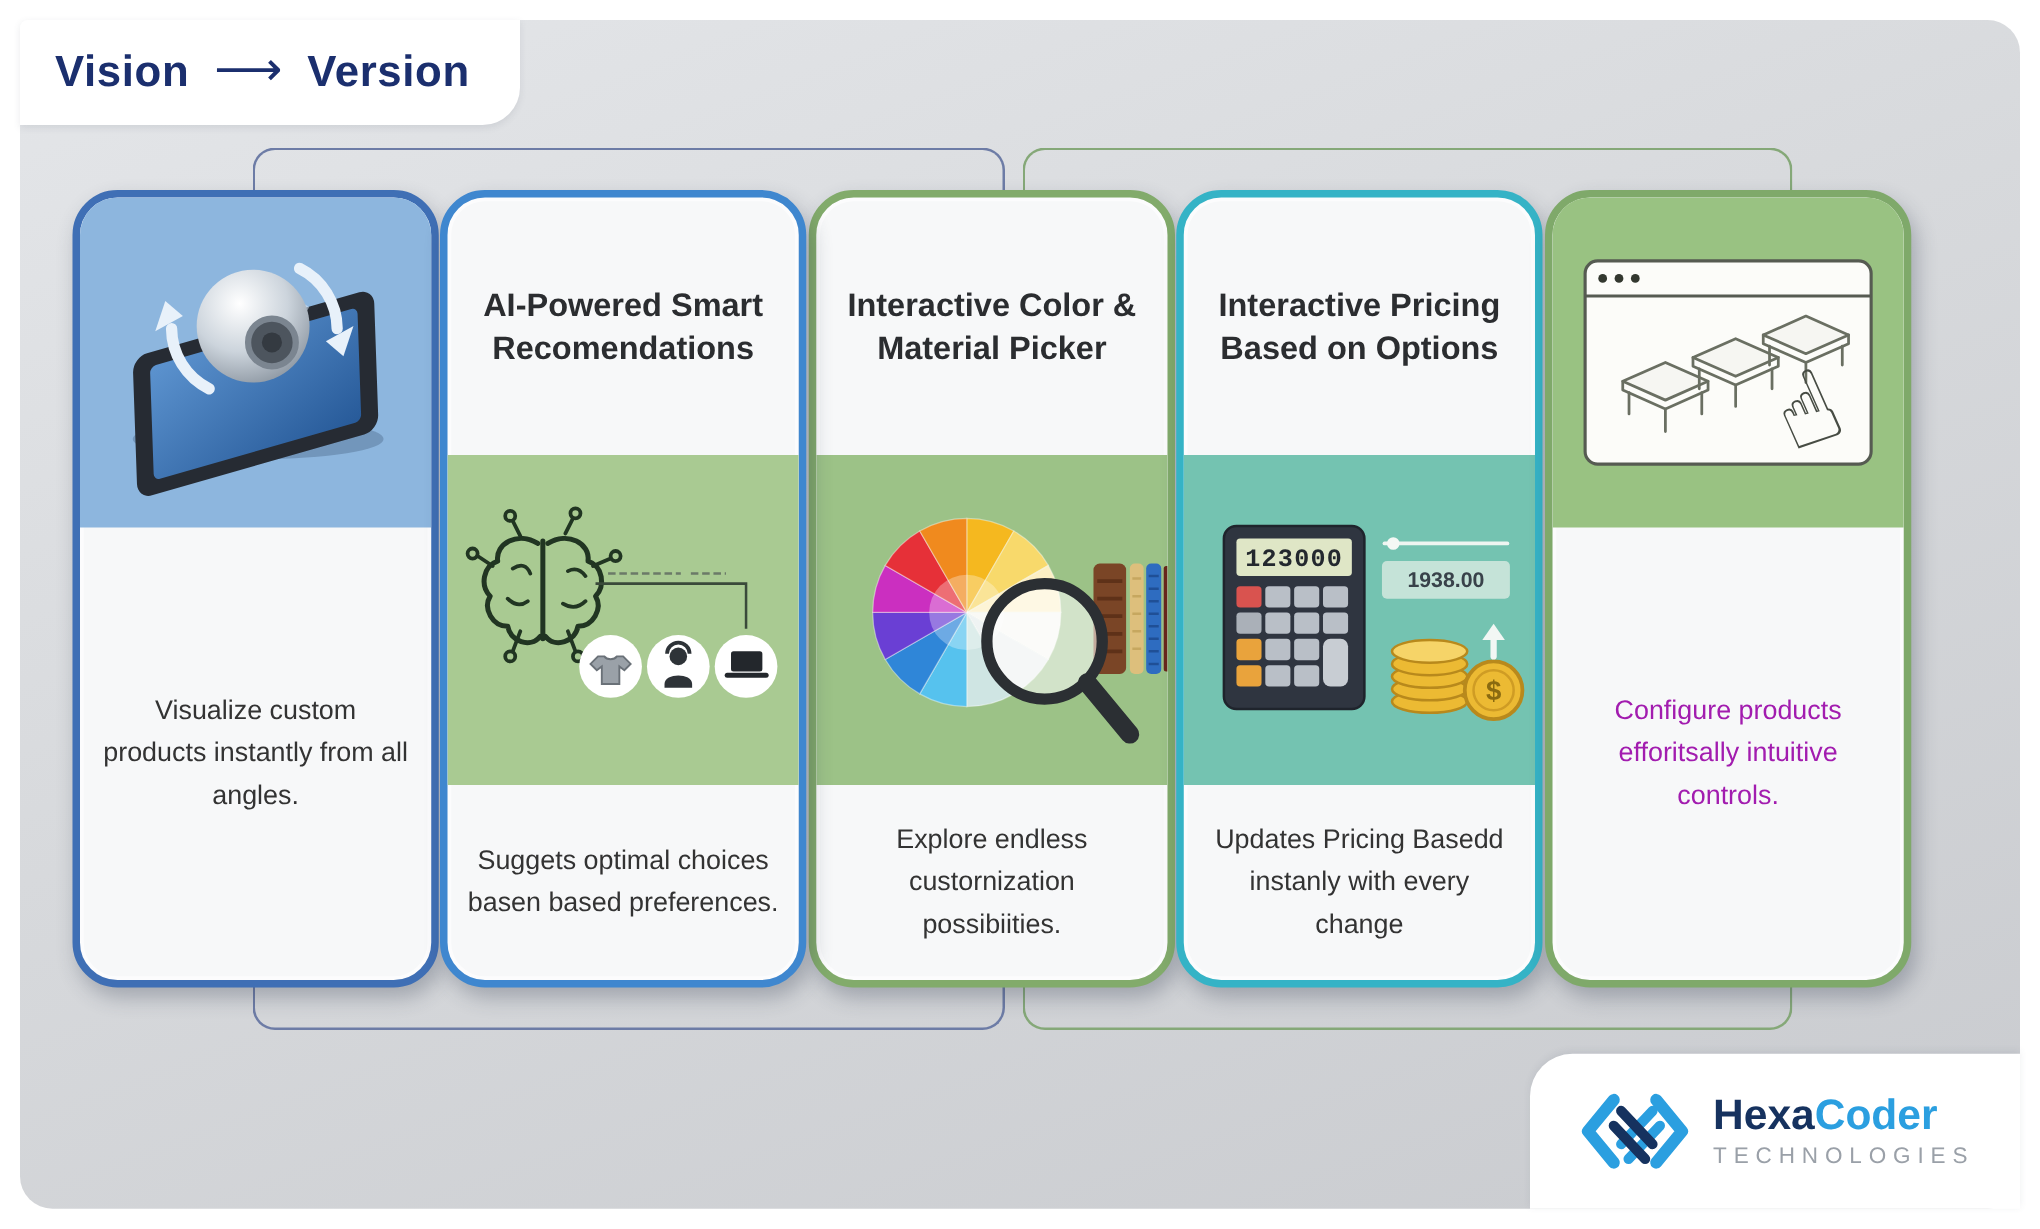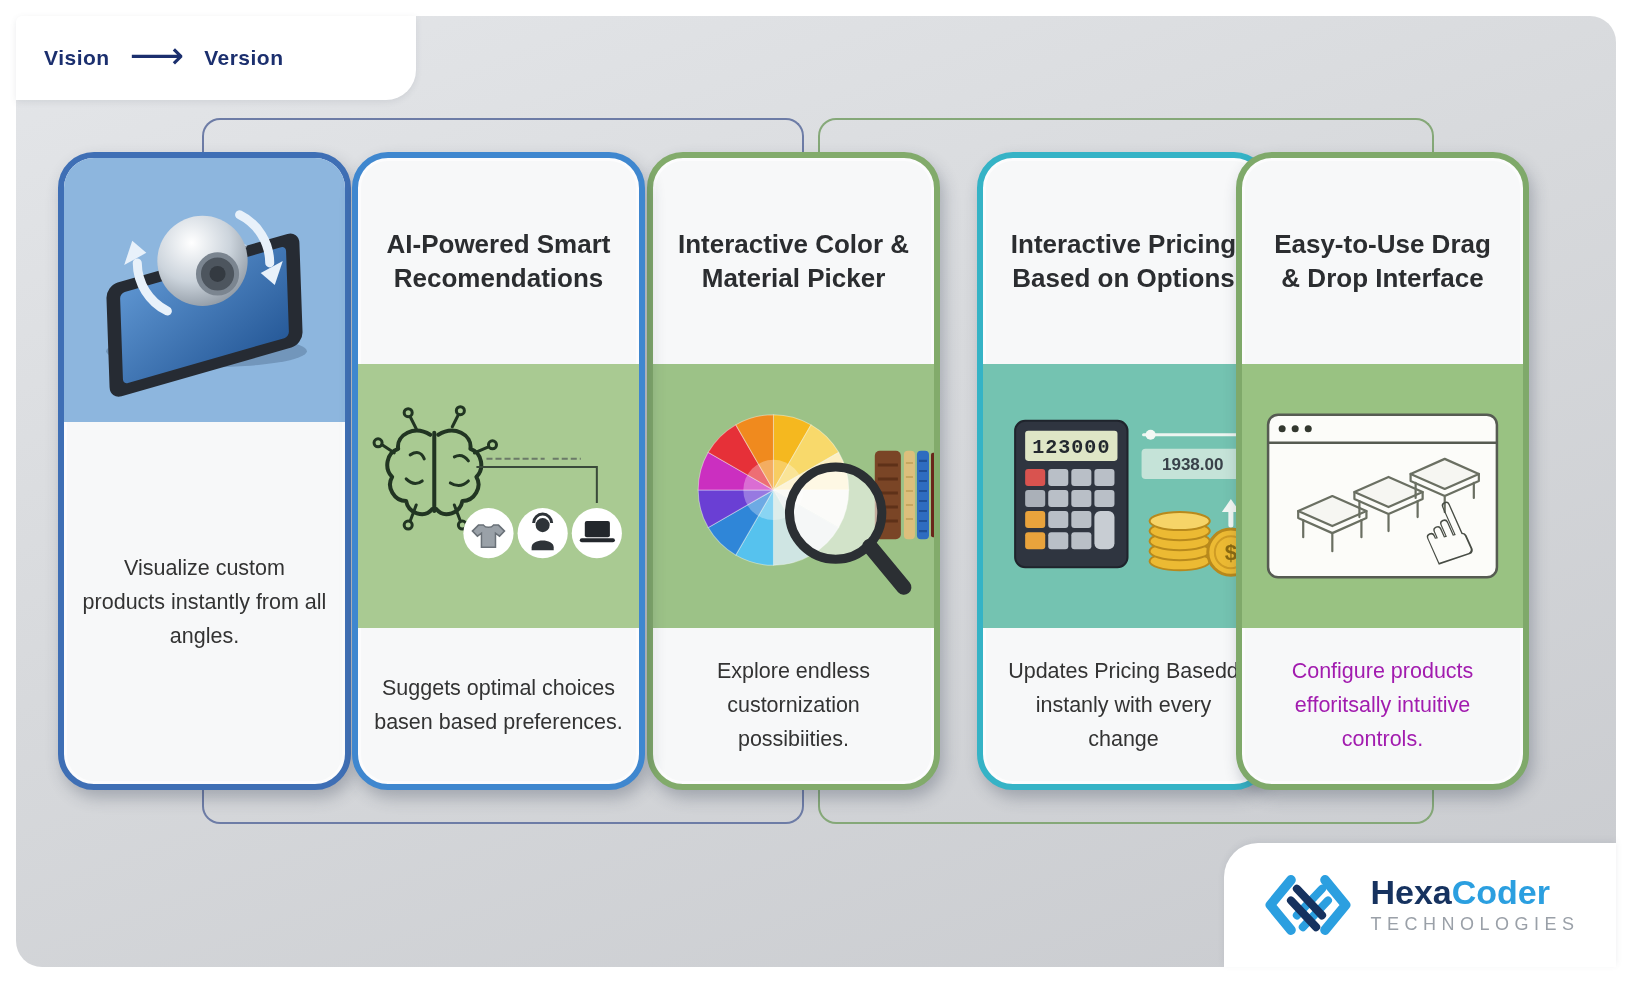--- a/index.html
+++ b/index.html
@@ -4,21 +4,21 @@
 <style>
   html,body{margin:0;padding:0;background:#ffffff;}
   #canvas{position:relative;width:1632px;height:983px;background:#ffffff;overflow:hidden;
           font-family:"Liberation Sans",sans-serif;}
   .panel{position:absolute;left:16px;top:16px;right:16px;bottom:16px;border-radius:26px;
          background:linear-gradient(160deg,#e4e6e9 0%,#d7d9dc 45%,#c9cbcf 100%);}
   
   .brand-tab{position:absolute;left:16px;top:16px;width:372px;height:84px;background:#ffffff;
              border-radius:6px 0 30px 0;display:flex;align-items:center;padding-left:28px;gap:20px;
              box-shadow:0 2px 6px rgba(80,90,110,.12);}
-  .brand-word{font-size:21px;font-weight:bold;letter-spacing:.5px;}
+  .brand-word{font-size:35px;font-weight:bold;letter-spacing:.5px;}
   .brand-arrow{font-size:38px;font-family:"DejaVu Sans",sans-serif;line-height:1;margin-top:-6px;}
   
   .bracket{position:absolute;border:2px solid #888;}
   .bracket.top{border-bottom:none;border-radius:18px 18px 0 0;}
   .bracket.bottom{border-top:none;border-radius:0 0 18px 18px;}
   
   .card{position:absolute;top:152px;width:281px;height:626px;border-radius:36px;border:6px solid #888;
         background:#f7f8f9;display:flex;flex-direction:column;overflow:hidden;
         box-shadow:4px 8px 16px rgba(50,60,80,.30), inset 0 0 0 3px rgba(255,255,255,.6);}
   .card-title{height:206px;flex:none;display:flex;align-items:center;justify-content:center;
@@ -152,21 +152,21 @@
         <circle cx="238" cy="138" r="25" fill="#ffffff"></circle>
         <g>
           <rect x="226" y="126" width="25" height="16" rx="2" fill="#23272c"></rect>
           <rect x="221" y="143" width="35" height="4" rx="2" fill="#23272c"></rect>
         </g>
       </svg>
     </div>
     <div class="card-desc" style="color: rgb(51, 51, 51);">Suggets optimal choices basen based preferences.</div>
   </div>
 
-  <div class="card" style="left: 941px; border-color: rgb(53, 179, 198); margin-left: 36px;">
+  <div class="card" style="left: 941px; border-color: rgb(53, 179, 198);">
     <div class="card-title" style="color: rgb(43, 45, 48);">Interactive Pricing Based on Options</div>
     <div class="card-band" style="background-color: rgb(116, 195, 177);">
       <svg viewBox="0 0 280 202">
         <g>
           <rect x="32" y="26" width="112" height="146" rx="10" fill="#2f3540" stroke="#1f242c" stroke-width="2"></rect>
           <rect x="42" y="36" width="92" height="30" rx="3" fill="#dfe6c6"></rect>
           <text x="88" y="58" text-anchor="middle" font-family="Liberation Mono, monospace" font-size="20" font-weight="bold" fill="#23282e" letter-spacing="1">123000</text>
           <g>
             <rect x="42" y="74" width="20" height="17" rx="3" fill="#d9534f"></rect>
             <rect x="65" y="74" width="20" height="17" rx="3" fill="#b9bfc7"></rect>
@@ -206,21 +206,20 @@
         <g>
           <line x1="247" y1="130" x2="247" y2="114" stroke="#f2f7f4" stroke-width="5" stroke-linecap="round"></line>
           <polygon points="247,104 238,117 256,117" fill="#f2f7f4"></polygon>
         </g>
       </svg>
     </div>
     <div class="card-desc" style="color: rgb(51, 51, 51);">Updates Pricing Basedd instanly with every change</div>
   </div>
 
   <div class="card" style="left: 1236px; border-color: rgb(127, 169, 106);">
-    <div class="card-title" style="color: rgb(43, 45, 48);">Easy-to-Use Drag &amp; Drop Interface</div>
     <div class="card-band" style="background-color: rgb(153, 194, 130);">
       <svg viewBox="0 0 280 202">
         <g>
           <rect x="26" y="20" width="228" height="162" rx="10" fill="#fcfcf9" stroke="#565b52" stroke-width="2.5"></rect>
           <line x1="26" y1="48" x2="254" y2="48" stroke="#565b52" stroke-width="2.5"></line>
           <circle cx="40" cy="34" r="3.5" fill="#33382f"></circle>
           <circle cx="53" cy="34" r="3.5" fill="#33382f"></circle>
           <circle cx="66" cy="34" r="3.5" fill="#33382f"></circle>
         </g>
         <g stroke="#6a6f62" stroke-width="2.2" fill="#f6f6f2" stroke-linejoin="round" stroke-linecap="round">

